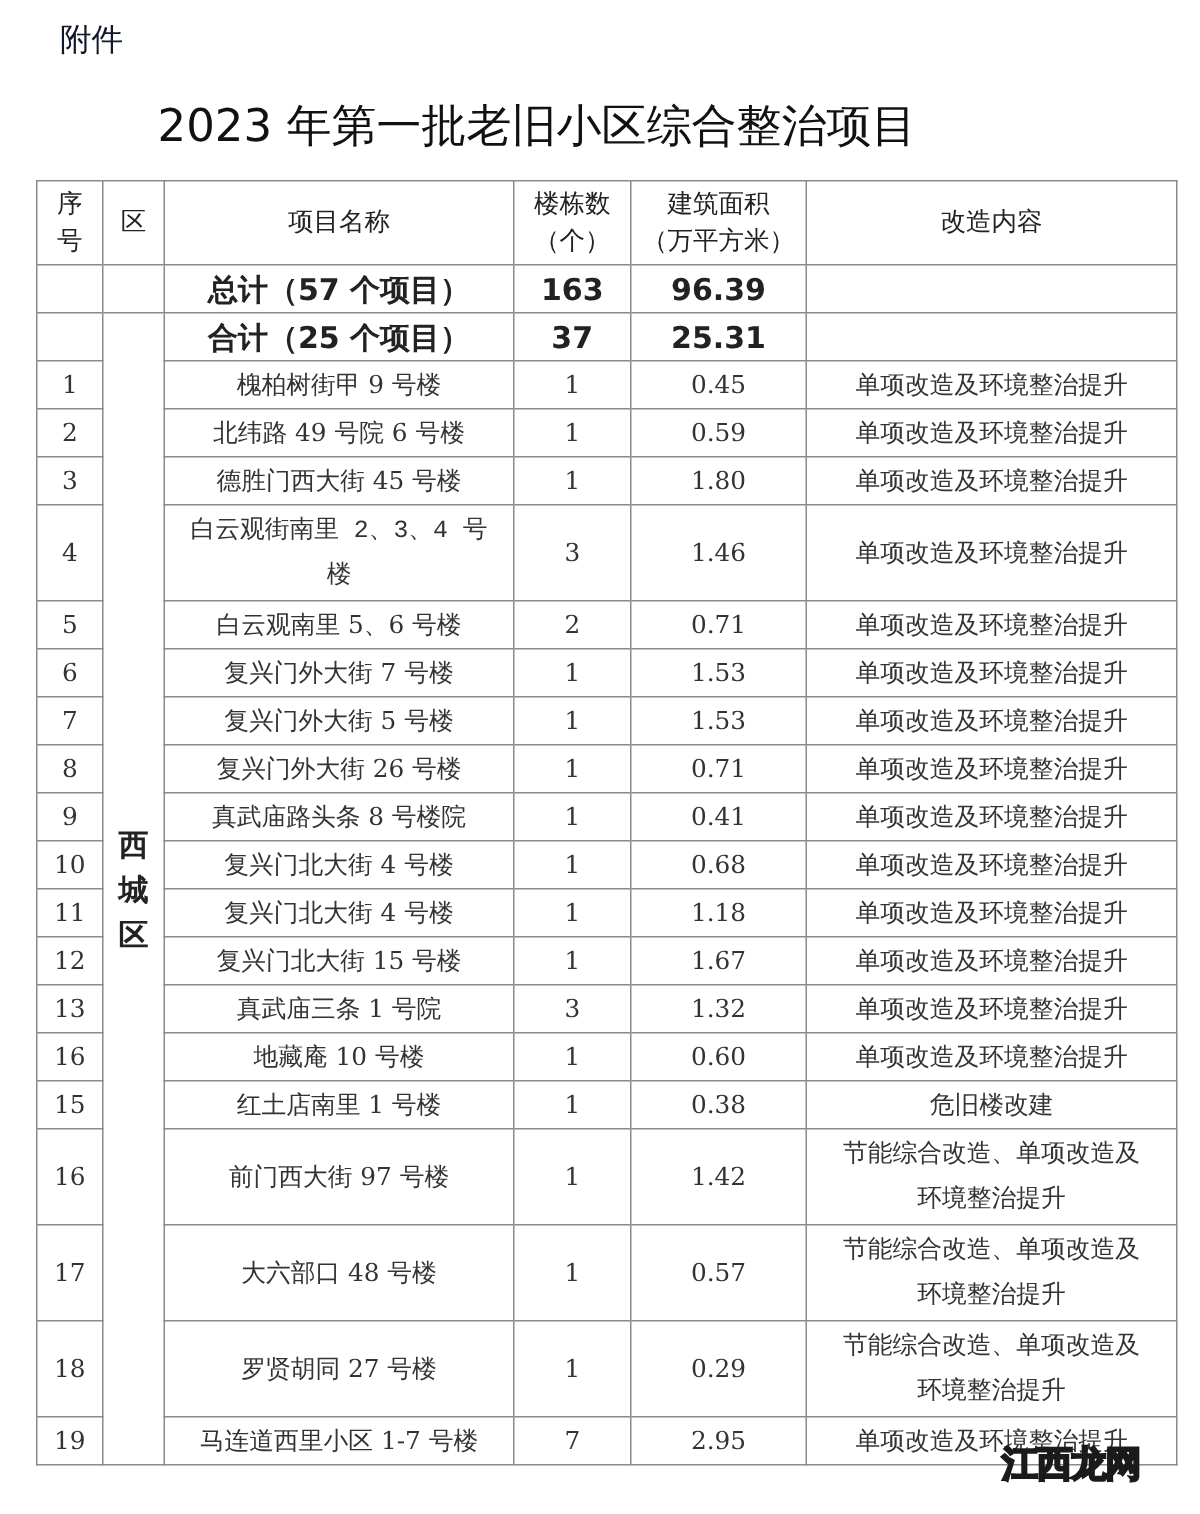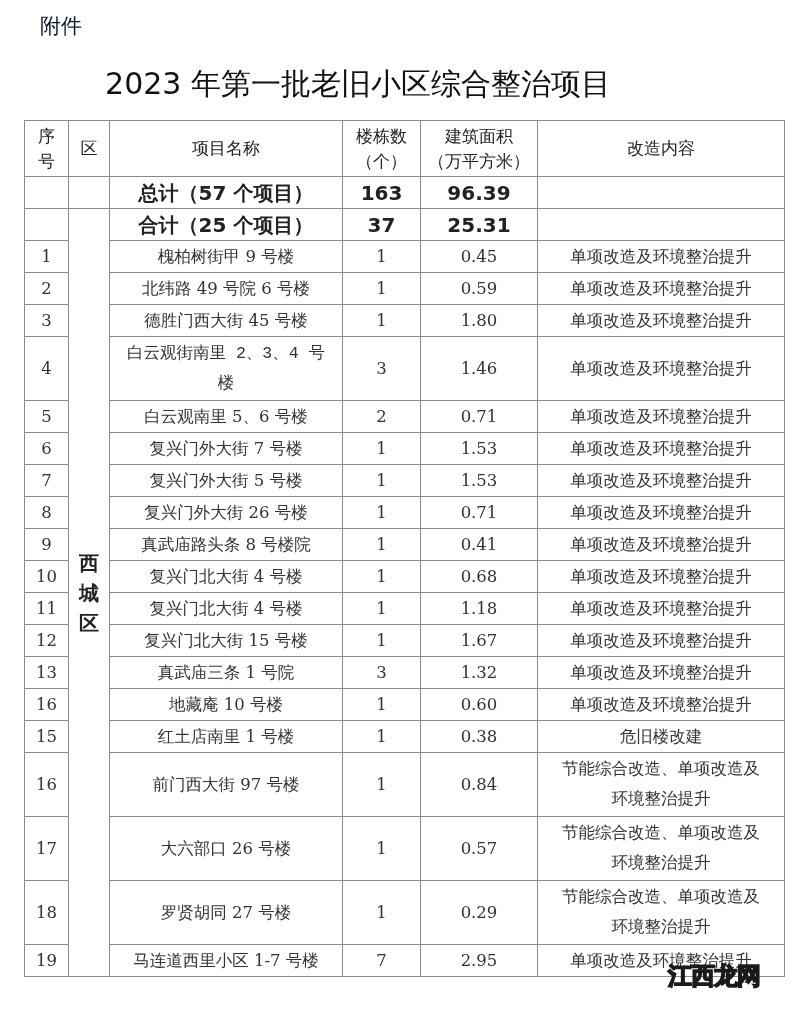--- a/index.html
+++ b/index.html
@@ -258,29 +258,29 @@
       <td class="seq">15</td>
       <td class="name">红土店南里 1 号楼</td>
       <td>1</td>
       <td>0.38</td>
       <td>危旧楼改建</td>
     </tr>
     <tr class="double">
       <td class="seq">16</td>
       <td class="name">前门西大街 97 号楼</td>
       <td>1</td>
-      <td>0.84</td>
+      <td>1.42</td>
       <td class="wrap">
         <div>节能综合改造、单项改造及</div>
         <div>环境整治提升</div>
       </td>
     </tr>
     <tr class="double">
       <td class="seq">17</td>
-      <td class="name">大六部口 26 号楼</td>
+      <td class="name">大六部口 48 号楼</td>
       <td>1</td>
       <td>0.57</td>
       <td class="wrap">
         <div>节能综合改造、单项改造及</div>
         <div>环境整治提升</div>
       </td>
     </tr>
     <tr class="double">
       <td class="seq">18</td>
       <td class="name">罗贤胡同 27 号楼</td>

